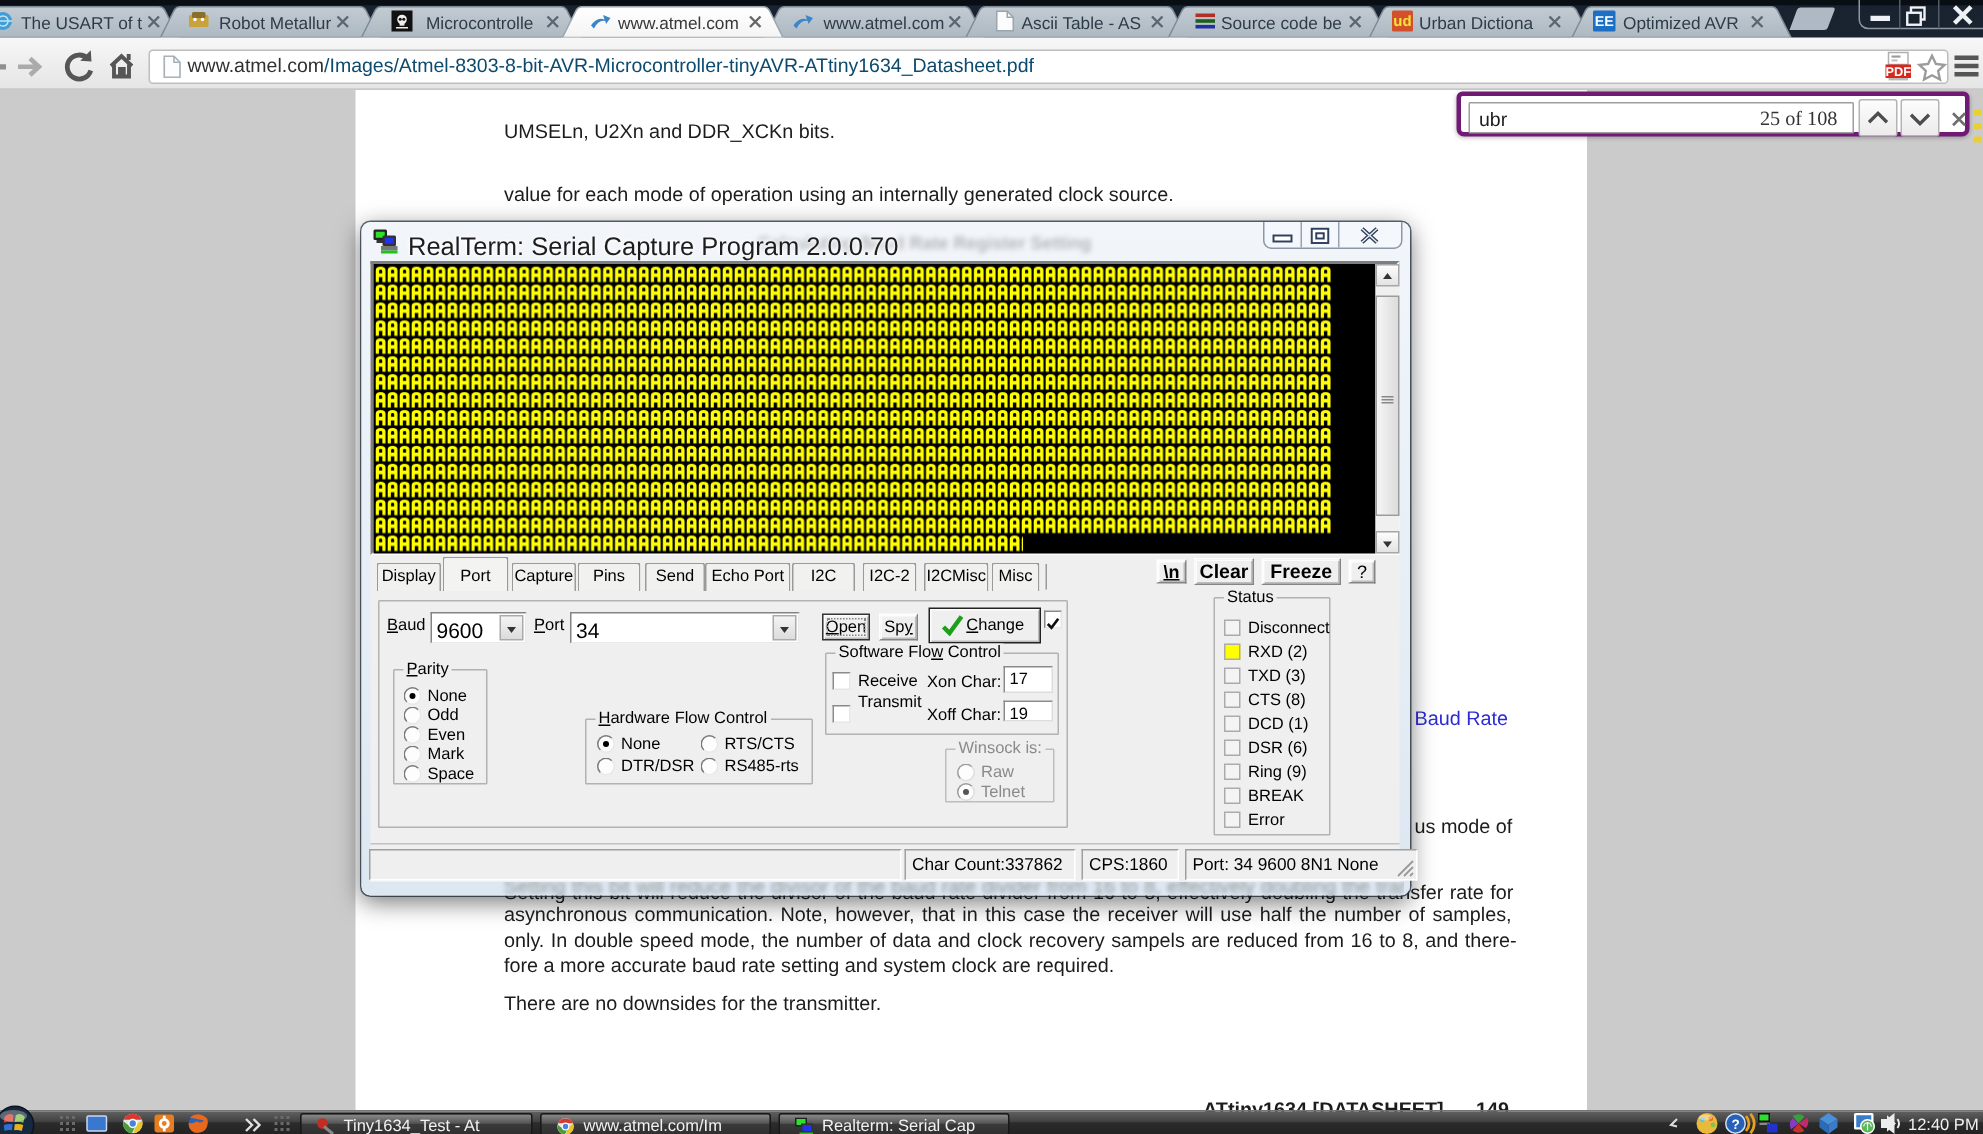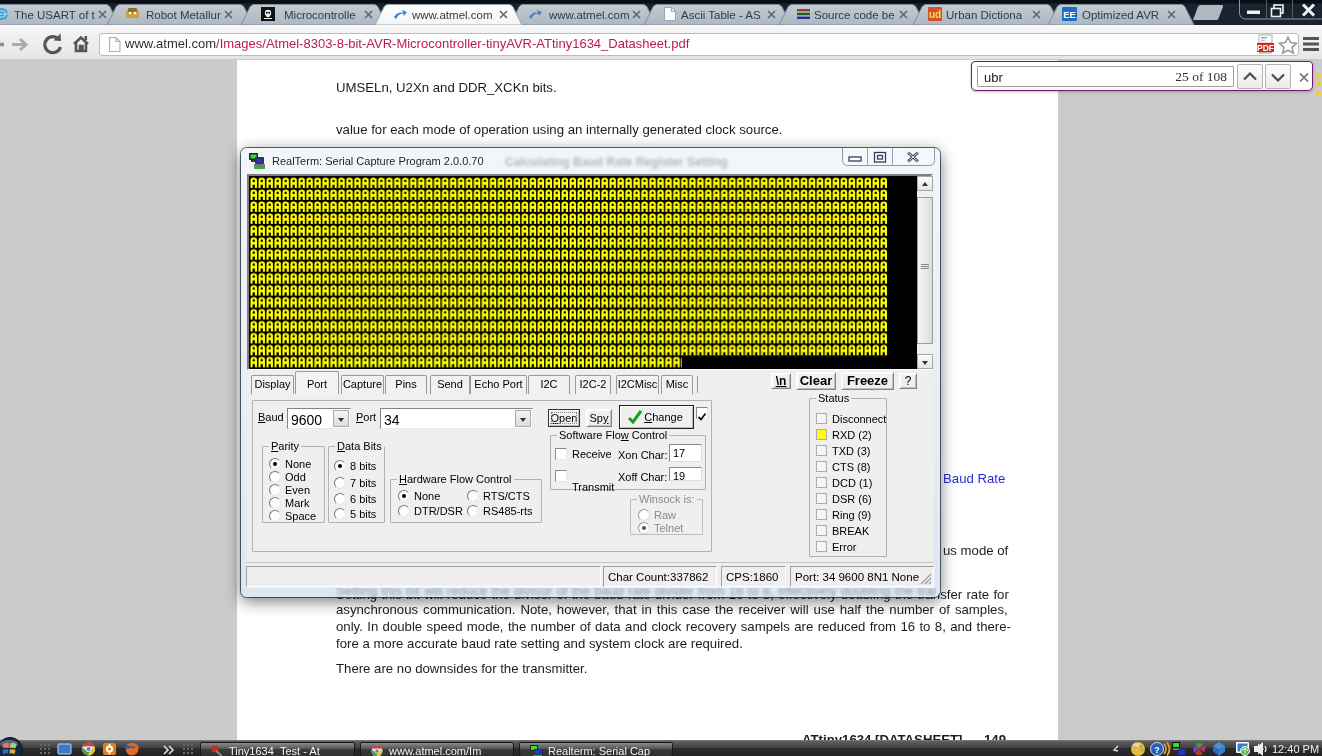--- a/index.html
+++ b/index.html
@@ -2,32 +2,32 @@
 <html><head><meta charset="utf-8"><style>
 html,body{margin:0;padding:0}
 body{width:1322px;height:756px;position:relative;overflow:hidden;background:#cbcbcb;font-family:"Liberation Sans",sans-serif}
 .abs{position:absolute}
 
 #tabbar{left:0;top:0;width:1322px;height:35px;background:linear-gradient(#090e14 0px,#090e14 3px,#18232f 4px,#1a2430 25px)}
 
 #toolbar{left:0;top:25px;width:1322px;height:35px;background:linear-gradient(#f7f7f7,#e5e5e5);border-bottom:1px solid #c8c8c8;box-sizing:border-box}
 #urlbox{left:99px;top:33px;width:1200px;height:23px;background:#fff;border:1px solid #bdbdbd;border-radius:3px;box-sizing:border-box}
 #urltext{left:125px;top:36px;font-size:13px;color:#303030;white-space:nowrap}
-#urltext .grey{color:#be185d}
+#urltext .grey{color:#0c4a6e}
 
 #pdfarea{left:0;top:60px;width:1322px;height:680px;background:#cbcbcb}
 #page{left:237px;top:0;width:821px;height:680px;background:#fff}
 .pdftext{position:absolute;font-size:13.2px;color:#1c1c1c;white-space:nowrap;letter-spacing:0px}
 .blue{color:#2b2bd5}
 
-#findbar{left:971px;top:61px;width:342px;height:30px;background:#fff;border:1px solid #701a75;border-radius:4px 4px 5px 5px;box-sizing:border-box;box-shadow:0 1px 3px rgba(0,0,0,.25)}
+#findbar{left:971px;top:61px;width:342px;height:30px;background:#fff;border:3px solid #701a75;border-radius:4px 4px 5px 5px;box-sizing:border-box;box-shadow:0 1px 3px rgba(0,0,0,.25)}
 
 #rt{left:241px;top:148px;width:699px;height:449px;background:linear-gradient(#f2f6fb,#dde7f1);border-radius:6px;box-shadow:0 4px 16px rgba(0,0,0,.55),0 0 0 1px rgba(40,60,80,.75);}
 #rt-title{left:0;top:0;width:699px;height:26px;overflow:hidden}
-#rt-title .ttext{position:absolute;left:31px;top:7px;font-size:11px;color:#1d1d1d;text-shadow:0 0 3px #fff,0 0 3px #fff}
+#rt-title .ttext{position:absolute;left:31px;top:7px;font-size:17px;color:#1d1d1d;text-shadow:0 0 3px #fff,0 0 3px #fff}
 #rt-title .ghost{position:absolute;left:264px;top:7px;font-size:12px;font-weight:bold;color:#8e8e8e;filter:blur(1.8px);opacity:.6;white-space:nowrap}
 #rt-client{left:6px;top:26px;width:686px;height:414px;background:#efefef}
 
 #term{left:0;top:0;width:686px;height:196px;background:#efefef}
 #termblack{left:2px;top:2px;width:668px;height:193px;background:#000;overflow:hidden}
 
 #vsb{left:670px;top:2px;width:16px;height:193px;background:#f0f0f0}
 .sbbtn{position:absolute;left:0;width:16px;height:15px;background:linear-gradient(#fdfdfd,#e3e3e3);border:1px solid #a7a7a7;box-sizing:border-box}
 #vsb-thumb{position:absolute;left:0;top:21px;width:16px;height:147px;background:linear-gradient(90deg,#f6f6f6,#dcdcdc);border:1px solid #9c9c9c;box-sizing:border-box}
 
@@ -312,31 +312,20 @@
       <div class="radio" style="left:6px;top:24px"></div>
         <div class="ctl" style="left:22px;top:24px">Odd</div>
       <div class="radio" style="left:6px;top:37px"></div>
         <div class="ctl" style="left:22px;top:37px">Even</div>
       <div class="radio" style="left:6px;top:50px"></div>
         <div class="ctl" style="left:22px;top:50px">Mark</div>
       <div class="radio" style="left:6px;top:63px"></div>
         <div class="ctl" style="left:22px;top:63px">Space</div>
     </div>
 
-    <div class="grp" style="left:81px;top:272px;width:57px;height:77px">
-        <span class="lbl"><u>D</u>ata Bits</span>
-      <div class="radio sel" style="left:5px;top:13px"></div>
-        <div class="ctl" style="left:21px;top:13px">8 bits</div>
-      <div class="radio" style="left:5px;top:30px"></div>
-        <div class="ctl" style="left:21px;top:30px">7 bits</div>
-      <div class="radio" style="left:5px;top:46px"></div>
-        <div class="ctl" style="left:21px;top:46px">6 bits</div>
-      <div class="radio" style="left:5px;top:61px"></div>
-        <div class="ctl" style="left:21px;top:61px">5 bits</div>
-    </div>
 
 
     <div class="grp" style="left:143px;top:305px;width:152px;height:44px">
         <span class="lbl"><u>H</u>ardware Flow Control</span>
       <div class="radio sel" style="left:7px;top:10px"></div>
         <div class="ctl" style="left:23px;top:10px">None</div>
       <div class="radio" style="left:76px;top:10px"></div>
         <div class="ctl" style="left:92px;top:10px">RTS/CTS</div>
       <div class="radio" style="left:7px;top:25px"></div>
         <div class="ctl" style="left:23px;top:25px">DTR/DSR</div>
@@ -344,21 +333,21 @@
         <div class="ctl" style="left:92px;top:25px">RS485-rts</div>
     </div>
 
     <div class="grp" style="left:303px;top:261px;width:156px;height:55px">
         <span class="lbl">Software Flo<u>w</u> Control</span>
       <div class="chk" style="left:4px;top:12px"></div>
         <div class="ctl" style="left:21px;top:12px">Receive</div>
       <div class="ctl" style="left:67px;top:13px">Xon Char:</div>
       <div class="fld" style="left:118px;top:8px;width:33px;height:18px">17</div>
       <div class="chk" style="left:4px;top:34px"></div>
-        <div class="ctl" style="left:21px;top:45px">Transmit</div>
+        <div class="ctl" style="left:21px;top:26px">Transmit</div>
       <div class="ctl" style="left:67px;top:35px">Xoff Char:</div>
       <div class="fld" style="left:118px;top:31px;width:33px;height:14px">19</div>
     </div>
 
     <div class="grp" style="left:383px;top:325px;width:73px;height:36px;border-color:#bdbdbd">
         <span class="lbl" style="color:#8a8a8a">Winsock is:</span>
       <div class="radio dis" style="left:7px;top:9px"></div>
         <div class="ctl" style="left:23px;top:9px;color:#8a8a8a">Raw</div>
       <div class="radio dis sel" style="left:7px;top:22px"></div>
         <div class="ctl" style="left:23px;top:22px;color:#8a8a8a">Telnet</div>
@@ -384,21 +373,21 @@
         <div class="ctl" style="left:22px;top:126px">BREAK</div>
       <div class="sind" style="left:6px;top:142px"></div>
         <div class="ctl" style="left:22px;top:142px">Error</div>
     </div>
 
     <div class="abs" style="left:0;top:388px;width:686px;height:1px;background:#c2c2c2"></div>
     <div class="abs" style="left:-1px;top:392px;width:688px;height:21px">
       <div class="sbp" style="left:0;width:355px"></div>
       <div class="sbp" style="left:357px;width:114px">Char Count:337862</div>
       <div class="sbp" style="left:475px;width:65px">CPS:1860</div>
-      <div class="sbp" style="left:544px;width:144px">Port: 34 9600 8N1 None
+      <div class="sbp" style="left:544px;width:155px">Port: 34 9600 8N1 None
         <svg width="13" height="13" style="position:absolute;right:1px;bottom:1px">
             <path d="M12 2 L2 12 M12 6 L6 12 M12 10 L10 12" stroke="#999" stroke-width="1.2"></path>
           </svg>
       </div>
     </div>
   </div>
 
   <div class="abs" style="left:5px;top:440px;width:690px;height:9px;overflow:hidden">
     <div style="position:absolute;left:90px;top:-5px;font-size:13.2px;word-spacing:0.6px;color:#4a4a4a;filter:blur(1.5px);opacity:.52;white-space:nowrap">Setting this bit will reduce the divisor of the baud rate divider from 16 to 8, effectively doubling the tran</div>
   </div>

